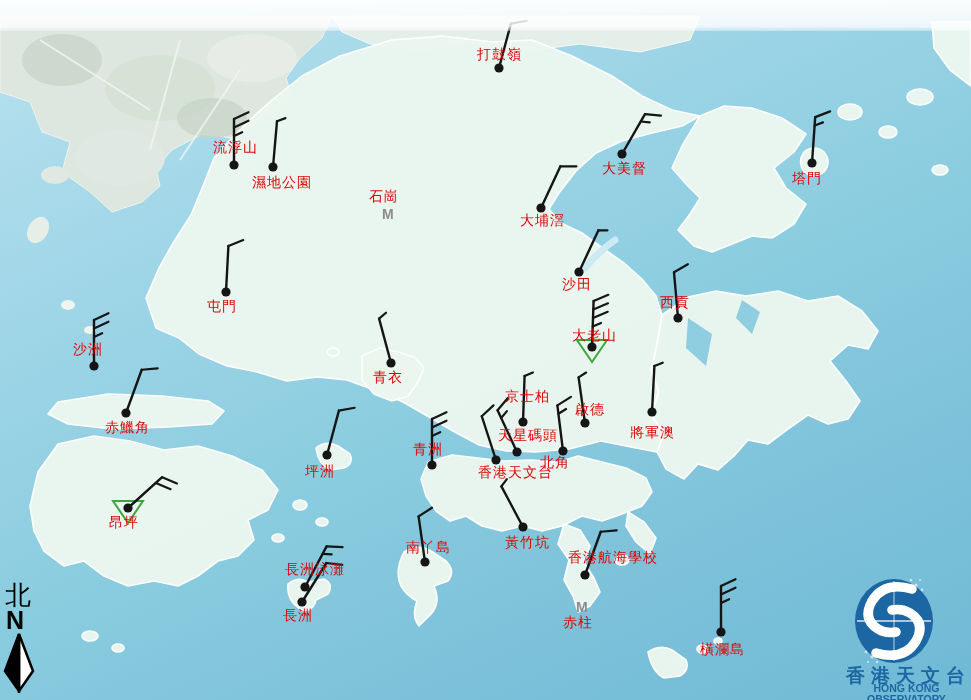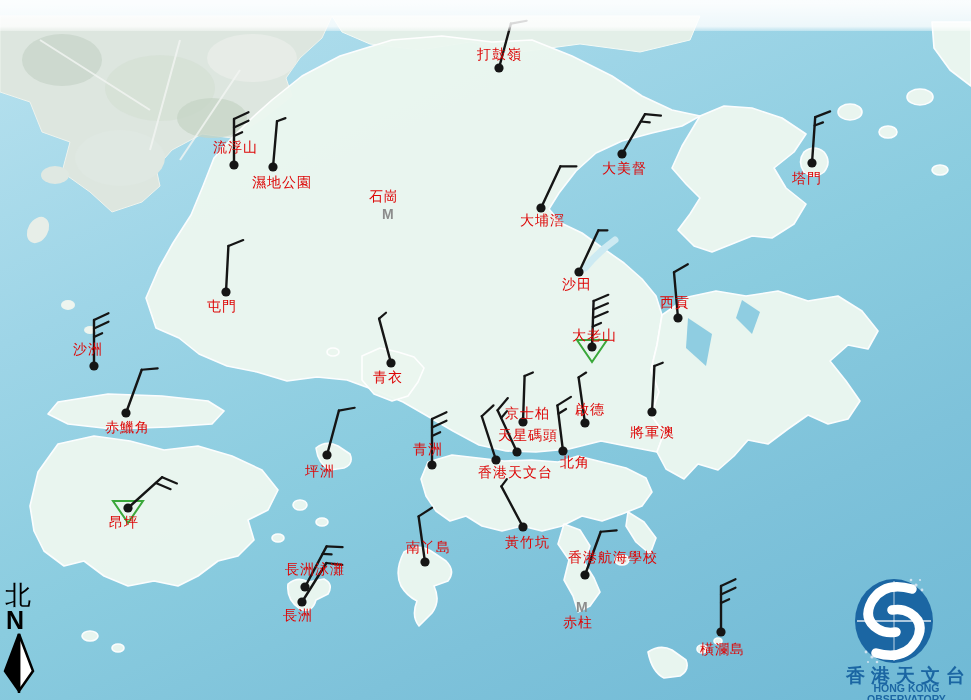--- a/index.html
+++ b/index.html
@@ -278,28 +278,28 @@
       <div class="st-label" style="left: 602px; top: 162px;">大美督</div>
       <div class="st-label" style="left: 792px; top: 172px;">塔門</div>
       <div class="st-label" style="left: 520px; top: 214px;">大埔滘</div>
       <div class="st-label" style="left: 562px; top: 278px;">沙田</div>
       <div class="st-label" style="left: 207px; top: 300px;">屯門</div>
       <div class="st-label" style="left: 660px; top: 296px;">西貢</div>
       <div class="st-label" style="left: 73px; top: 343px;">沙洲</div>
       <div class="st-label" style="left: 572px; top: 329px;">大老山</div>
       <div class="st-label" style="left: 373px; top: 371px;">青衣</div>
       <div class="st-label" style="left: 105px; top: 421px;">赤鱲角</div>
-      <div class="st-label" style="left: 505px; top: 407px;">京士柏</div>
+      <div class="st-label" style="left: 505px; top: 390px;">京士柏</div>
       <div class="st-label" style="left: 575px; top: 403px;">啟德</div>
       <div class="st-label" style="left: 630px; top: 426px;">將軍澳</div>
       <div class="st-label" style="left: 305px; top: 465px;">坪洲</div>
       <div class="st-label" style="left: 413px; top: 443px;">青洲</div>
       <div class="st-label" style="left: 498px; top: 429px;">天星碼頭</div>
       <div class="st-label" style="left: 478px; top: 466px;">香港天文台</div>
-      <div class="st-label" style="left: 560px; top: 456px;">北角</div>
+      <div class="st-label" style="left: 540px; top: 456px;">北角</div>
       <div class="st-label" style="left: 109px; top: 516px;">昂坪</div>
       <div class="st-label" style="left: 406px; top: 541px;">南丫島</div>
       <div class="st-label" style="left: 505px; top: 536px;">黃竹坑</div>
       <div class="st-label" style="left: 568px; top: 551px;">香港航海學校</div>
       <div class="st-label" style="left: 285px; top: 563px;">長洲泳灘</div>
       <div class="st-label" style="left: 283px; top: 609px;">長洲</div>
       <div class="m-mark" style="left: 576px; top: 600px;">M</div>
       <div class="st-label" style="left: 563px; top: 616px;">赤柱</div>
       <div class="st-label" style="left: 700px; top: 643px;">橫瀾島</div>
     </div>

